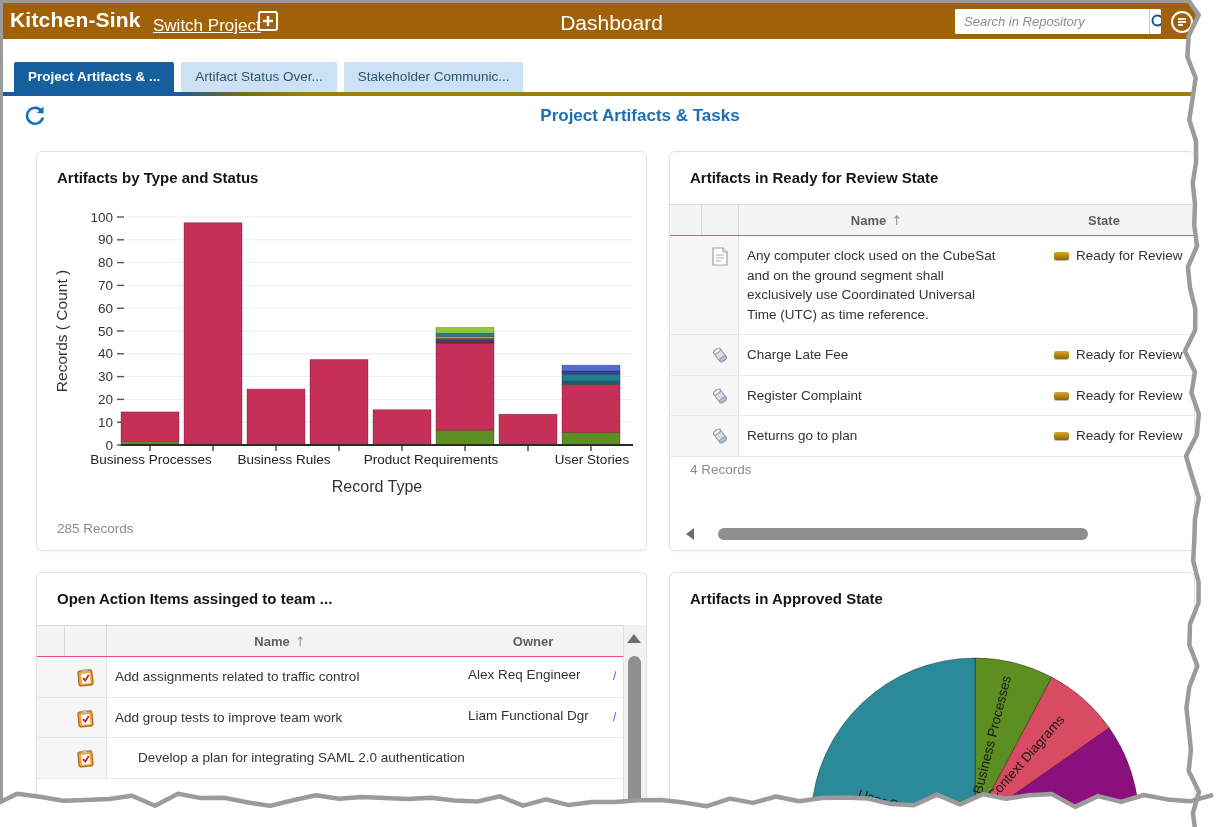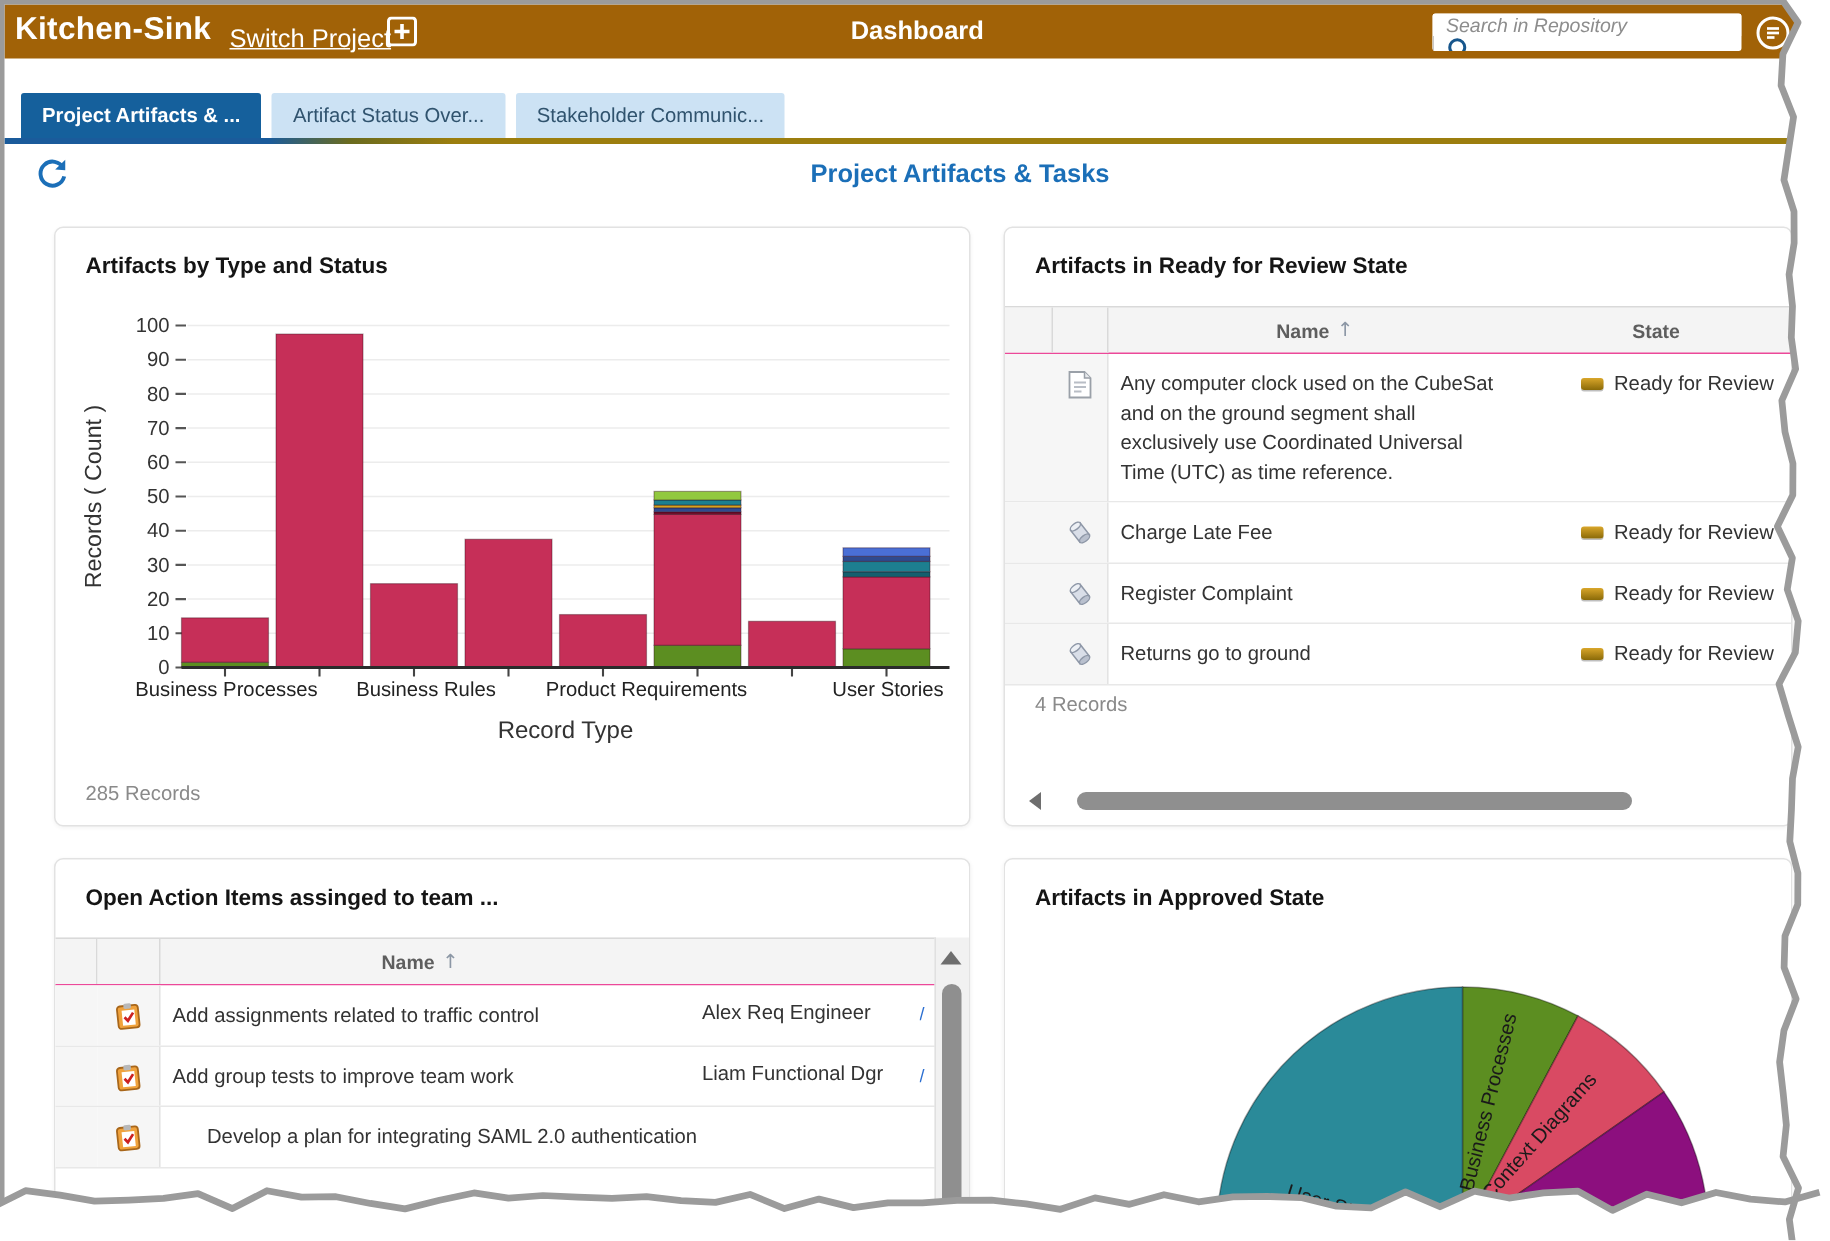--- a/index.html
+++ b/index.html
@@ -4,22 +4,22 @@
 <style>
   html,body{margin:0;padding:0;background:#fff;}
   #app{position:relative;width:1220px;height:827px;overflow:hidden;background:#fff;
        font-family:"Liberation Sans",sans-serif;-webkit-font-smoothing:antialiased;}
 
   
   .topbar{position:absolute;left:3px;top:3px;width:1217px;height:36px;background:#a16207;}
   .proj-name{position:absolute;left:7px;top:5px;font-size:21px;font-weight:bold;color:#fff;letter-spacing:.2px;}
   .switch-link{position:absolute;left:150px;top:13px;font-size:17px;color:#fff;text-decoration:underline;cursor:pointer;}
   .plus-btn{position:absolute;left:255px;top:8px;width:20px;height:20px;cursor:pointer;}
-  .topbar-title{position:absolute;left:0;top:8px;width:1217px;text-align:center;font-size:17px;font-weight:bold;color:#fff;}
-  .searchbox{position:absolute;left:952px;top:6px;width:206px;height:25px;background:#fff;border-radius:2px;display:flex;overflow:hidden;flex-direction:column;}
+  .topbar-title{position:absolute;left:0;top:8px;width:1217px;text-align:center;font-size:21px;font-weight:normal;color:#fff;}
+  .searchbox{position:absolute;left:952px;top:6px;width:206px;height:25px;background:#fff;border-radius:2px;display:flex;overflow:hidden;}
   .searchbox input{flex:1;border:none;outline:none;padding:0 9px;font-size:13px;color:#333;font-family:"Liberation Sans",sans-serif;}
   .searchbox input::placeholder{font-style:italic;color:#8D8D8D;}
   .search-btn{width:34px;border-left:1px solid #C9C9C9;background:#fff;display:flex;align-items:center;justify-content:center;cursor:pointer;}
   .account-btn{position:absolute;left:1167px;top:7px;width:24px;height:24px;cursor:pointer;}
 
   
   .tabsrow{position:absolute;left:3px;top:62px;width:1217px;height:30px;}
   .tab{display:inline-block;height:30px;line-height:30px;padding:0 14px;margin-right:7px;font-size:13.5px;
        border-radius:2px 2px 0 0;cursor:pointer;vertical-align:top;}
   .tab.active{background:#15609C;color:#fff;font-weight:bold;}
@@ -260,41 +260,42 @@
           <div class="tcell cell-spacer" style="width: 32px;"></div>
           <div class="tcell cell-icon" style="width: 37px;">
             <svg width="18" height="18">
               <g transform="rotate(-38 9 9)">
                 <rect x="5" y="4" width="8" height="10" fill="#D9DEE8" stroke="#8F98A8" stroke-width="1"></rect>
                 <ellipse cx="9" cy="4" rx="4" ry="2" fill="#EDF0F5" stroke="#8F98A8" stroke-width="1"></ellipse>
                 <ellipse cx="9" cy="14" rx="4" ry="2" fill="#B9C0CE" stroke="#8F98A8" stroke-width="1"></ellipse>
               </g>
             </svg>
           </div>
-          <div class="tcell cell-name" style="width: 275px;">Returns go to ground</div>
+          <div class="tcell cell-name" style="width: 275px;">Returns go to plan</div>
           <div class="tcell cell-state" style="flex: 1 1 0%;">
             <span class="state-badge"></span>
             <span>Ready for Review</span>
           </div>
         </div>
       </div>
     <div class="panel-footer" style="top:310px;">4 Records</div>
     <div class="hscroll">
       <span class="arr-left"></span>
       <span class="thumb"></span>
     </div>
   </div>
 
   <div class="panel" id="panel-actions">
     <div class="panel-title">Open Action Items assinged to team ...</div>
     <div class="tbl" id="actions-table" style="right:22px;">
         <div class="trow thead">
           <div class="tcell cell-spacer" style="width: 28px;"></div>
           <div class="tcell cell-icon" style="width: 42px;"></div>
           <div class="tcell" style="width: 346px;">Name<span class="sort-arrow">↑</span></div>
+          <div class="tcell" style="width: 160px;">Owner</div>
           <div class="tcell" style="flex: 1 1 0%;"></div>
         </div>
         <div class="trow">
           <div class="tcell cell-spacer" style="width: 28px;"></div>
           <div class="tcell cell-icon" style="width: 42px;">
             <svg width="17" height="19">
               <rect x="1.5" y="2.5" width="14" height="15" rx="2" fill="#F0A23C" stroke="#A8661A" stroke-width="1.2" transform="rotate(-6 8 10)"></rect>
               <rect x="4.5" y="5.5" width="8.5" height="10" fill="#fff" transform="rotate(-6 8 10)"></rect>
               <rect x="6" y="1" width="5" height="3.5" rx="1" fill="#B8B8B8" transform="rotate(-6 8 10)"></rect>
               <path d="M6 10 L8 12.5 L12 7.5" fill="none" stroke="#CC2222" stroke-width="1.8" transform="rotate(-6 8 10)"></path>

